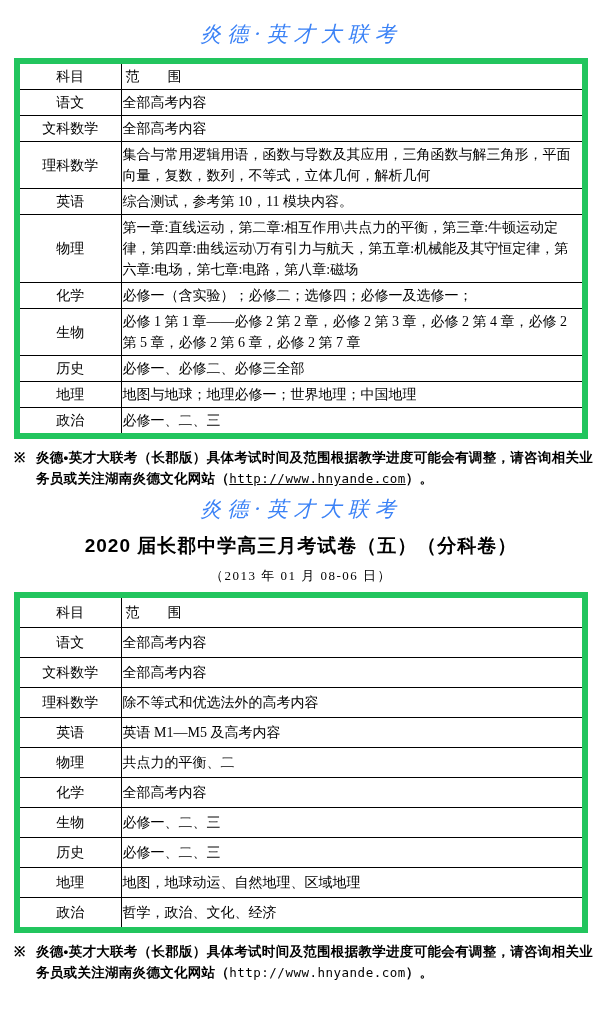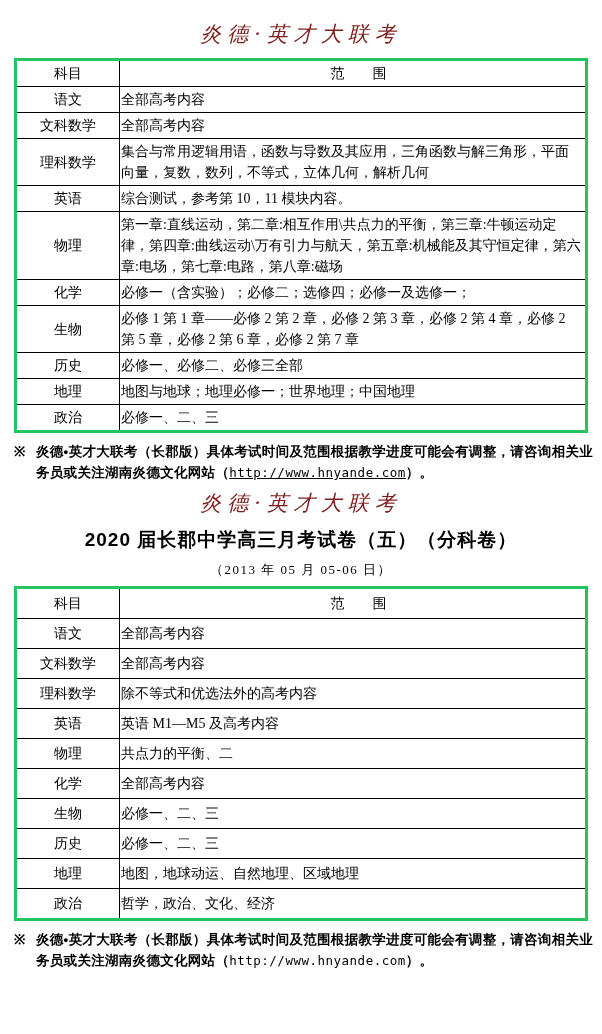--- a/index.html
+++ b/index.html
@@ -13,21 +13,21 @@
     padding: 14px 14px 0 14px;
     overflow: hidden;
     font-family: "Liberation Serif", serif;
   }
   .brand {
     text-align: center;
     font-family: "DejaVu Serif", serif;
     font-style: italic;
     font-size: 21px;
     letter-spacing: 6px;
-    color: #7f1d1d;
+    color: #3b82f6;
     margin: 6px 0 10px 0;
     white-space: nowrap;
   }
   .exam-title {
     text-align: center;
     font-family: "Liberation Sans", sans-serif;
     font-weight: bold;
     font-size: 19px;
     letter-spacing: 1px;
     margin: 0 0 8px 0;
@@ -37,32 +37,32 @@
     text-align: center;
     font-size: 13px;
     letter-spacing: 1.5px;
     margin: 0 0 7px 0;
   }
   table.scope-table {
     width: 574px;
     border-collapse: collapse;
     table-layout: fixed;
     font-size: 14px;
-    border: 3px solid #22c55e;
+    border: 6px solid #22c55e;
   }
   table.scope-table th, table.scope-table td {
     border: 1px solid #000;
     line-height: 21px;
     vertical-align: middle;
   }
   table.scope-table th { font-weight: normal; }
   col.subject-col { width: 104px; }
   td.subject, th.subject { text-align: center; }
   td.scope, th.scope { text-align: left; padding-right: 4px; }
-  th.scope { text-align: center; padding-left: 16px; }
+  th.scope { padding-left: 4px; }
   table.t1 th, table.t1 td { padding-top: 2px; padding-bottom: 2px; }
   table.t2 th, table.t2 td { padding-top: 4px; padding-bottom: 4px; }
   .footnote {
     display: flex;
     width: 580px;
     margin: 8px 0 6px 0;
     font-family: "Liberation Sans", sans-serif;
     font-weight: bold;
     font-size: 13.5px;
     line-height: 21px;
@@ -142,21 +142,21 @@
 
     <div class="footnote">
       <span class="marker">※</span>
       <span class="note-text"><span>炎德•英才大联考（长郡版）具体考试时间及范围根据教学进度可能会有调整，请咨询相关业务员或关注湖南炎德文化网站（</span><span class="url underlined">http://www.hnyande.com</span><span>）。</span></span>
     </div>
   </div>
 
   <div>
     <div class="brand">炎德·英才大联考</div>
     <div class="exam-title">2020 届长郡中学高三月考试卷（五）（分科卷）</div>
-    <div class="exam-date">（2013 年 05 月 05-06 日）</div>
+    <div class="exam-date">（2013 年 01 月 08-06 日）</div>
 
     <table class="scope-table t2">
       <colgroup>
           <col class="subject-col">
           <col>
         </colgroup>
       <thead>
         <tr>
           <th class="subject">科目</th>
           <th class="scope">范　　围</th>

